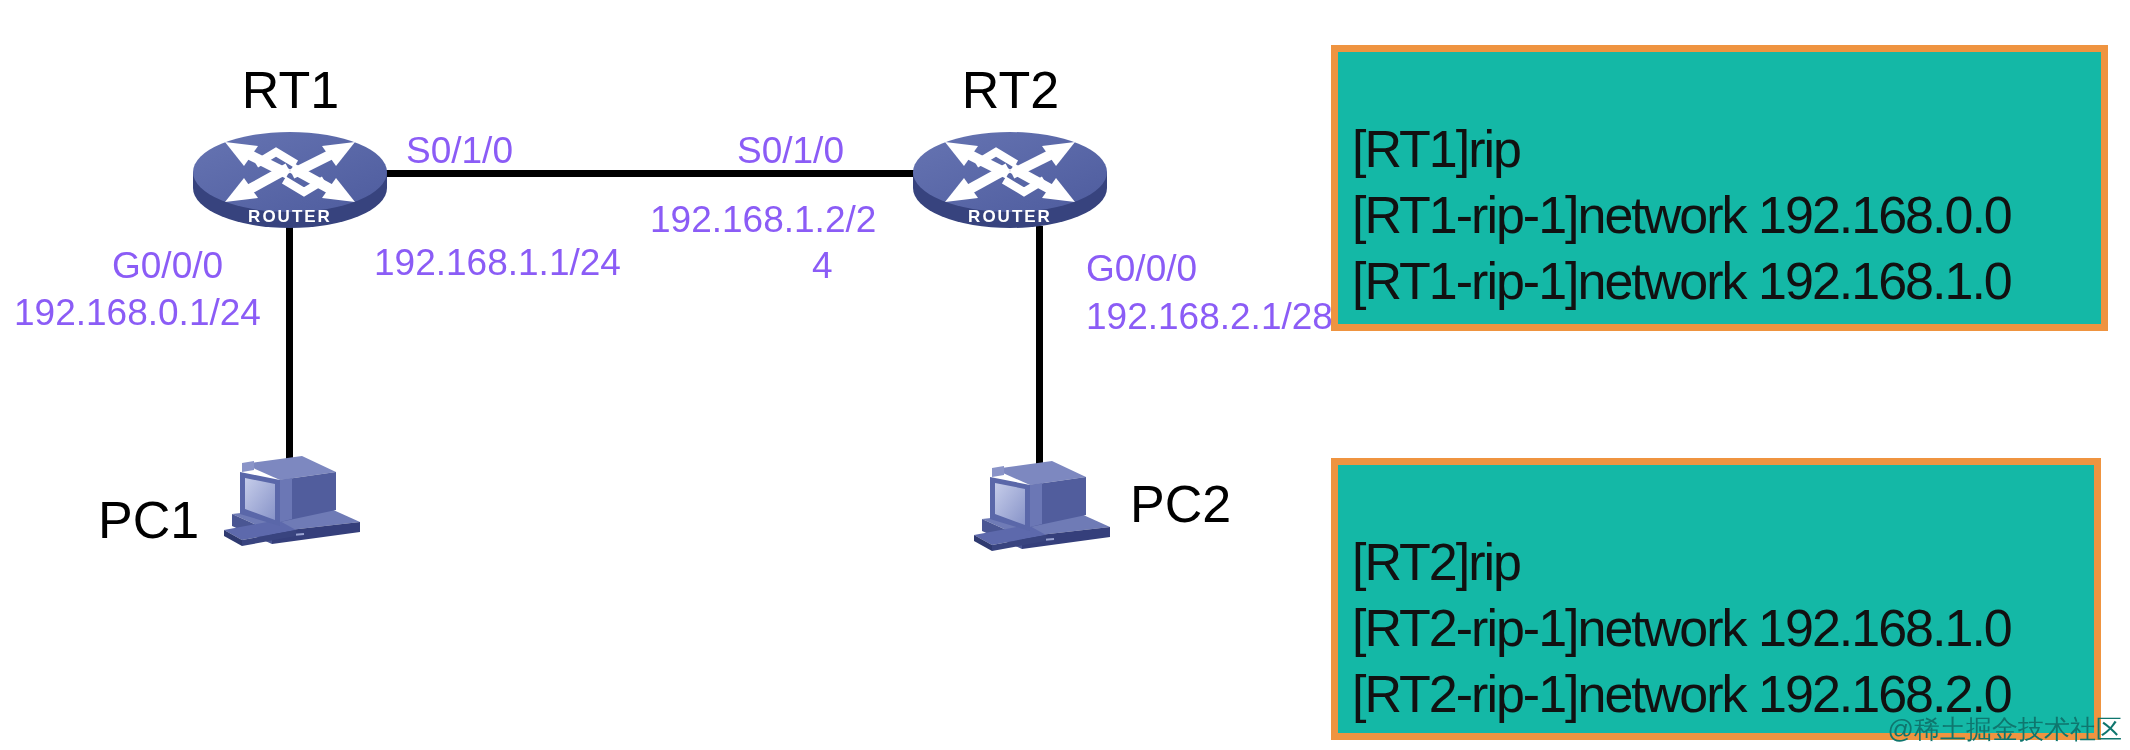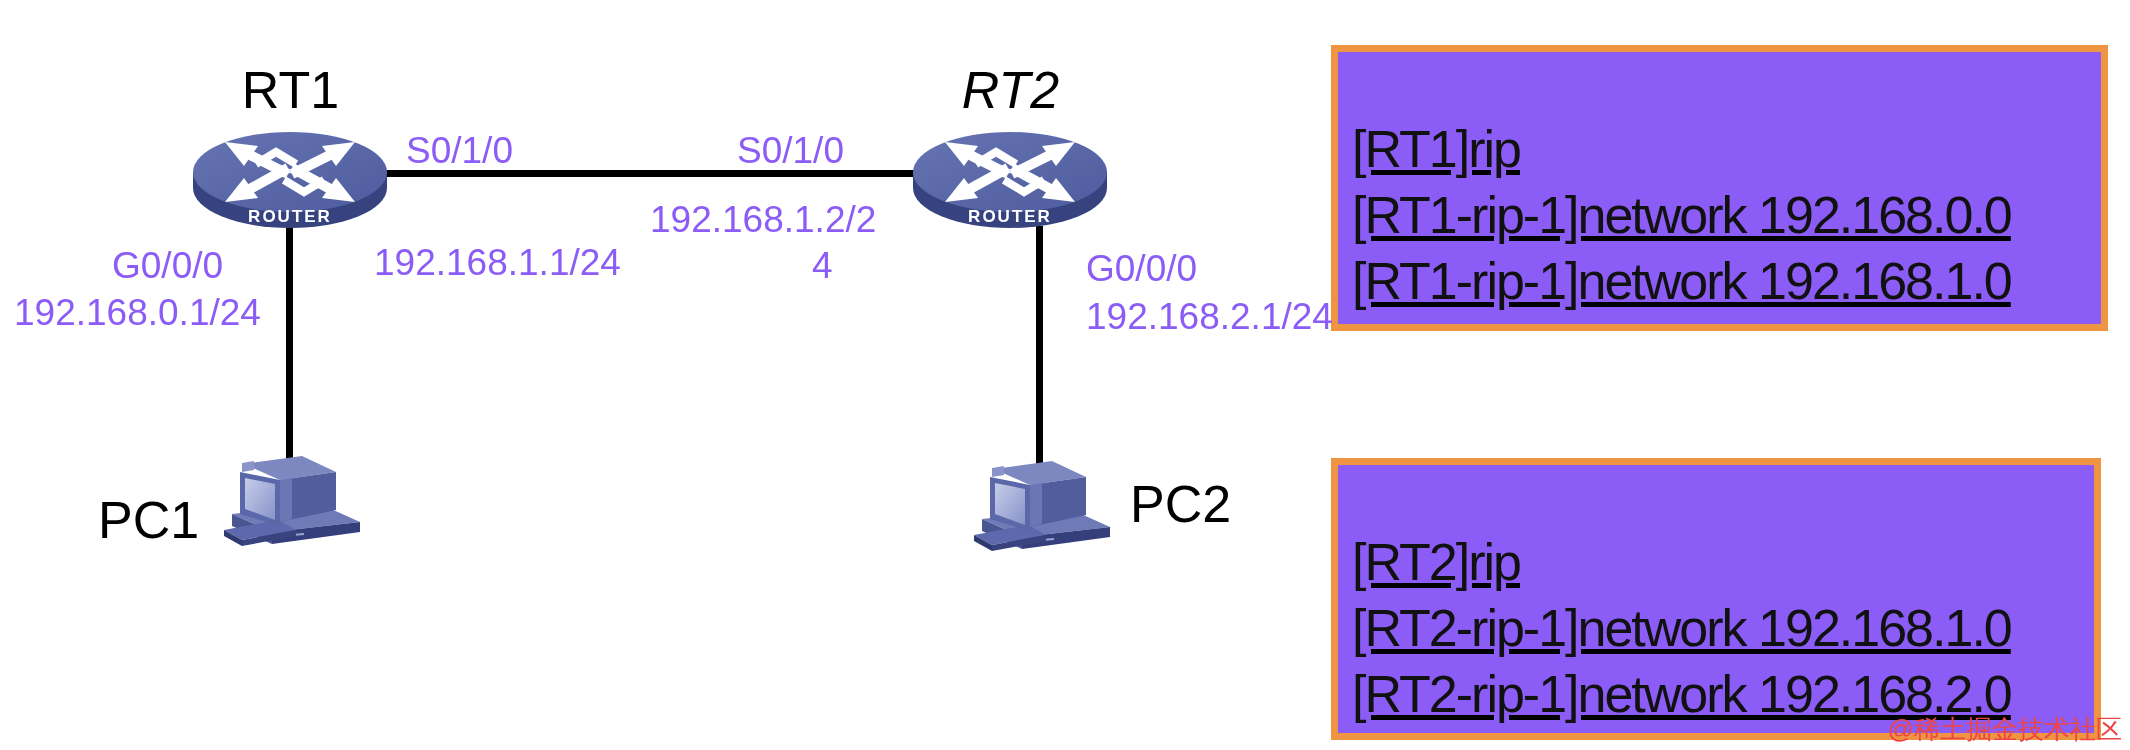--- a/index.html
+++ b/index.html
@@ -25,39 +25,38 @@
   }
   .if-label{
     position:absolute;z-index:3;
     font-size:37px;line-height:1.15;color:#8b5cf6;
     white-space:nowrap;
   }
   
   .cfg-box{
     position:absolute;z-index:2;
     border:7px solid #EF9440;
-    background:#8b5cf6;
+    background:#14b8a6;
     box-sizing:border-box;
-    text-decoration:underline;
   }
   .cfg-lines{
     padding:64px 12px 0 14px;
   }
   .cfg-line{
     font-size:52px;
     letter-spacing:-2px;
     line-height:66px;
     white-space:nowrap;
     color:#111;
   }
   .watermark{
     position:absolute;z-index:4;
     right:8px;top:712px;
     font-size:26px;
-    color:#ef4444;
+    color:#0f766e;
     font-family:"Liberation Sans", sans-serif;
     white-space:nowrap;
   }
 </style>
 </head>
 <body>
 
 <div class="stage">
 
   <div class="hline" style="left:386px;top:170px;width:535px;"></div>
@@ -90,21 +89,21 @@
           <polygon points="165,88 132,84 146,64"></polygon>
       </g>
       <g stroke="#fff" stroke-width="8" fill="none">
         <path d="M66,50 L86,38 L106,50"></path>
           <path d="M94,66 L114,78 L134,66"></path>
       </g>
     </g>
     <text x="100" y="108" text-anchor="middle" font-family="Liberation Sans, sans-serif" font-size="17" font-weight="bold" letter-spacing="2" fill="#ffffff">ROUTER</text>
   </svg>
 
-  <div class="node-label" style="left:948px;top:62px;width:125px;font-style:italic;">RT2</div>
+  <div class="node-label" style="left:948px;top:62px;width:125px;">RT2</div>
 
   <svg class="icon" style="left:910px;top:114px;" width="200" height="118" viewBox="0 0 200 118">
     <defs>
       <linearGradient id="rtop2" x1="0" y1="0" x2="1" y2="1">
         <stop offset="0" stop-color="#6674B2"></stop>
           <stop offset="1" stop-color="#4E5C9E"></stop>
       </linearGradient>
     </defs>
     <ellipse cx="100" cy="74" rx="97" ry="40" fill="#37437E"></ellipse>
     <rect x="3" y="58" width="194" height="16" fill="#37437E"></rect>
@@ -134,21 +133,21 @@
   <div class="if-label" style="left:374px;top:194px;margin-top:48px;">192.168.1.1/24</div>
 
   <div class="if-label" style="left:737px;top:130px;">S0/1/0</div>
   <div class="if-label" style="left:650px;top:199px;">192.168.1.2/2</div>
   <div class="if-label" style="left:812px;top:245px;">4</div>
 
   <div class="if-label" style="left:112px;top:245px;">G0/0/0</div>
   <div class="if-label" style="left:14px;top:292px;">192.168.0.1/24</div>
 
   <div class="if-label" style="left:1086px;top:248px;">G0/0/0</div>
-  <div class="if-label" style="left:1086px;top:296px;">192.168.2.1/24</div>
+  <div class="if-label" style="left:1086px;top:296px;">192.168.2.1/28</div>
 
   <div class="node-label" style="left:98px;top:492px;">PC1</div>
 
   <svg class="icon" style="left:222px;top:450px;" width="150" height="118" viewBox="0 0 150 118">
     <defs>
       <linearGradient id="scr1" x1="0" y1="0" x2="1" y2="1">
         <stop offset="0" stop-color="#C6CDEA"></stop>
           <stop offset="1" stop-color="#8793C8"></stop>
       </linearGradient>
     </defs>

